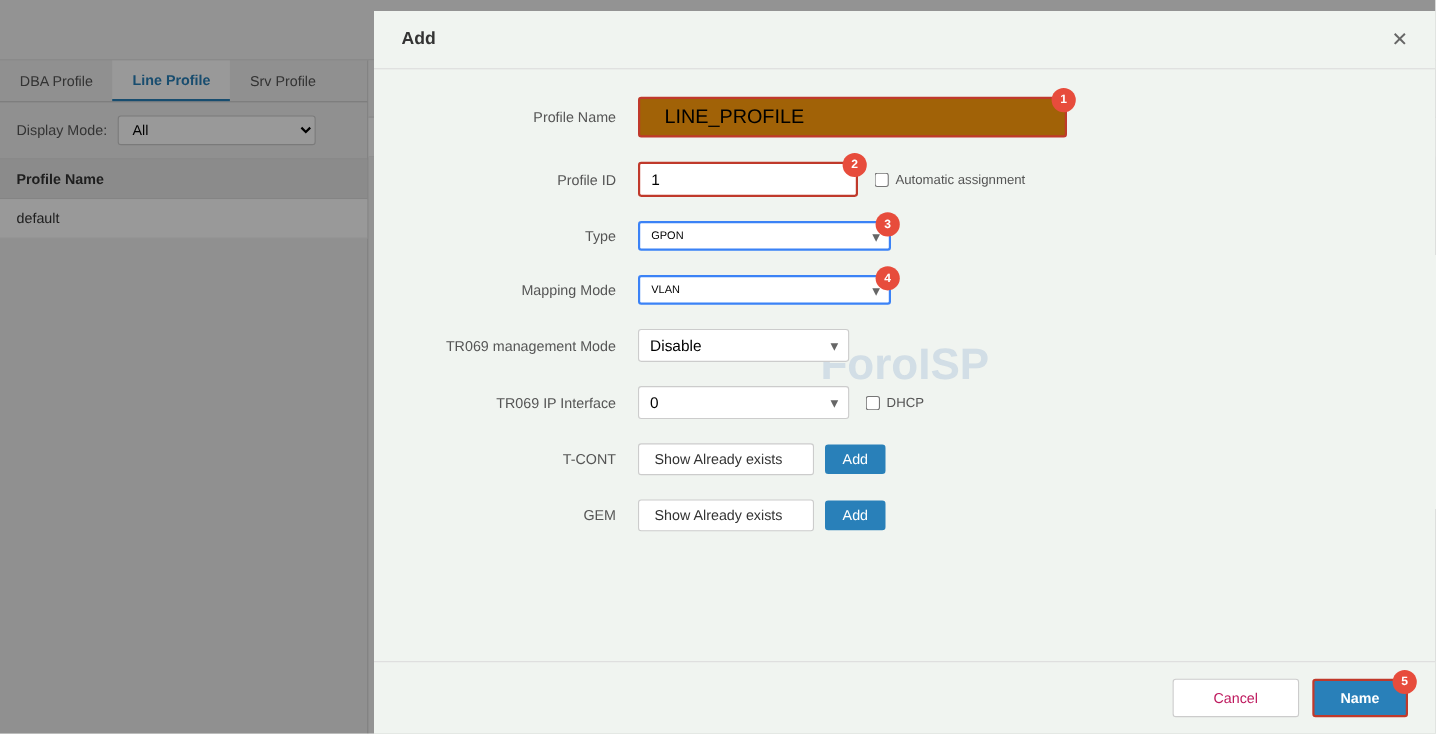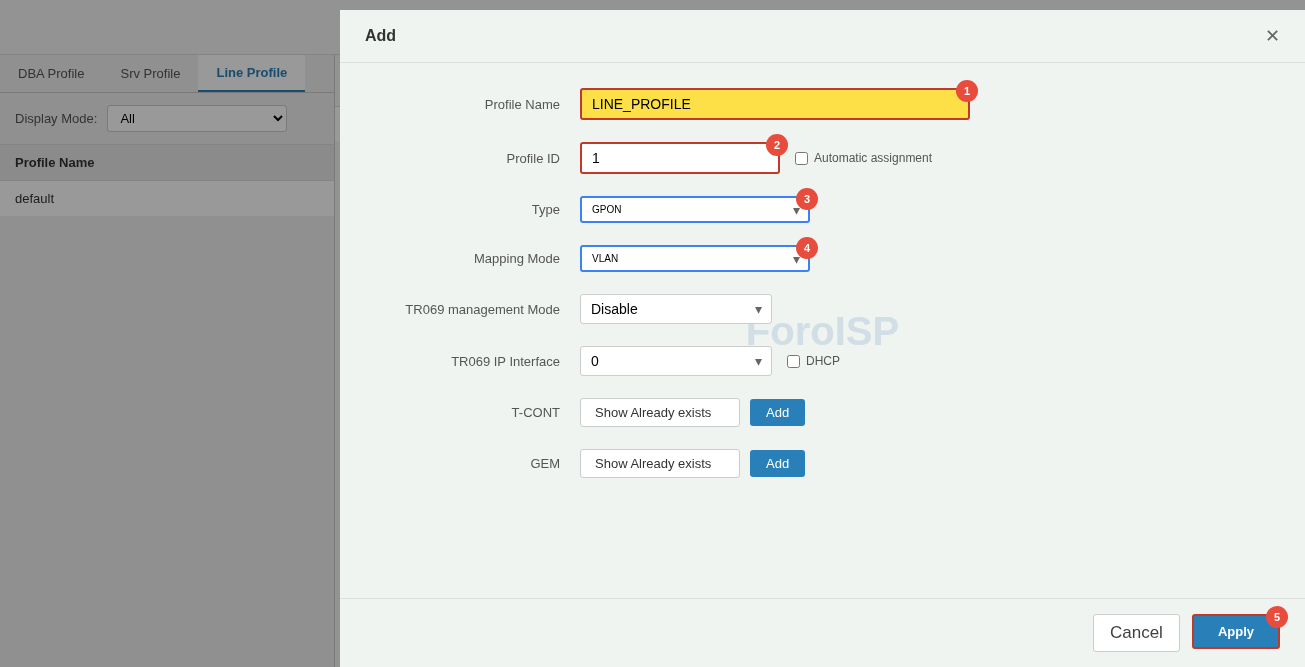--- a/index.html
+++ b/index.html
@@ -116,22 +116,22 @@
       pointer-events: none; white-space: nowrap; z-index: 0;
     }
     .form-row {
       display: flex; align-items: center; margin-bottom: 22px; position: relative; z-index: 1;
     }
     .form-label {
       width: 200px; text-align: right; padding-right: 20px;
       font-size: 13px; color: #555;
     }
     .form-input {
-      border: 2px solid #c0392b; padding: 6px 10px; border-radius: 3px;
-      font-size: 14px; background: #fde047; width: 390px;
+      border: 2px solid #c0392b; padding: 6px 22px; border-radius: 3px;
+      font-size: 18px; background: #a16207; width: 390px;
     }
     .form-input-narrow {
       border: 2px solid #c0392b; padding: 6px 10px; border-radius: 3px;
       font-size: 14px; background: #fff; width: 200px;
     }
     .form-select {
       border: 2px solid #3b82f6; padding: 6px 10px; border-radius: 3px;
       font-size: 10px; background: #fff; width: 230px; appearance: none;
       cursor: pointer;
     }
@@ -168,22 +168,22 @@
       position: absolute; z-index: 10;
     }
     .badge-1 { top: -8px; right: -8px; }
 
     
     .modal-footer {
       padding: 15px 25px; border-top: 1px solid #ddd; background: #f0f4f0;
       display: flex; justify-content: flex-end; gap: 12px;
     }
     .cancel-btn {
-      background: #fff; border: 1px solid #ccc; padding: 8px 16px;
-      border-radius: 3px; cursor: pointer; font-size: 17px; color: #404040;
+      background: #fff; border: 1px solid #ccc; padding: 8px 36px;
+      border-radius: 3px; cursor: pointer; font-size: 13px; color: #be185d;
     }
     .apply-btn {
       background: #2980b9; color: #fff; border: 2px solid #c0392b; padding: 8px 24px;
       border-radius: 3px; cursor: pointer; font-size: 13px; font-weight: bold;
       position: relative;
     }
   </style>
 </head>
 <body>
 
@@ -195,22 +195,22 @@
     <span class="nav-divider">|</span>
     <span class="nav-link">root</span>
     <span class="nav-divider">|</span>
     <span class="nav-link active">Shortcut</span>
   </div>
 </div>
 
 <div class="left-panel">
   <div class="tab-row">
     <button class="tab-btn">DBA Profile</button>
+    <button class="tab-btn active">Line Profile</button>
     <button class="tab-btn">Srv Profile</button>
-    <button class="tab-btn active">Line Profile</button>
   </div>
   <div class="display-row">
     <span class="display-label">Display Mode:</span>
     <select class="display-select">
       <option>All</option>
     </select>
   </div>
   <div class="list-header">Profile Name</div>
   <div class="list-item">default</div>
 </div>
@@ -315,17 +315,17 @@
     <div class="form-row">
       <span class="form-label">GEM</span>
       <button class="show-exists-btn">Show Already exists</button>
       <button class="add-row-btn">Add</button>
     </div>
 
   </div>
   <div class="modal-footer">
     <button class="cancel-btn">Cancel</button>
     <div style="position:relative; display:inline-block;">
-      <button class="apply-btn">Apply</button>
+      <button class="apply-btn">Name</button>
       <span class="badge" style="top:-8px; right:-8px;">5</span>
     </div>
   </div>
 </div>
 
 </body></html>

